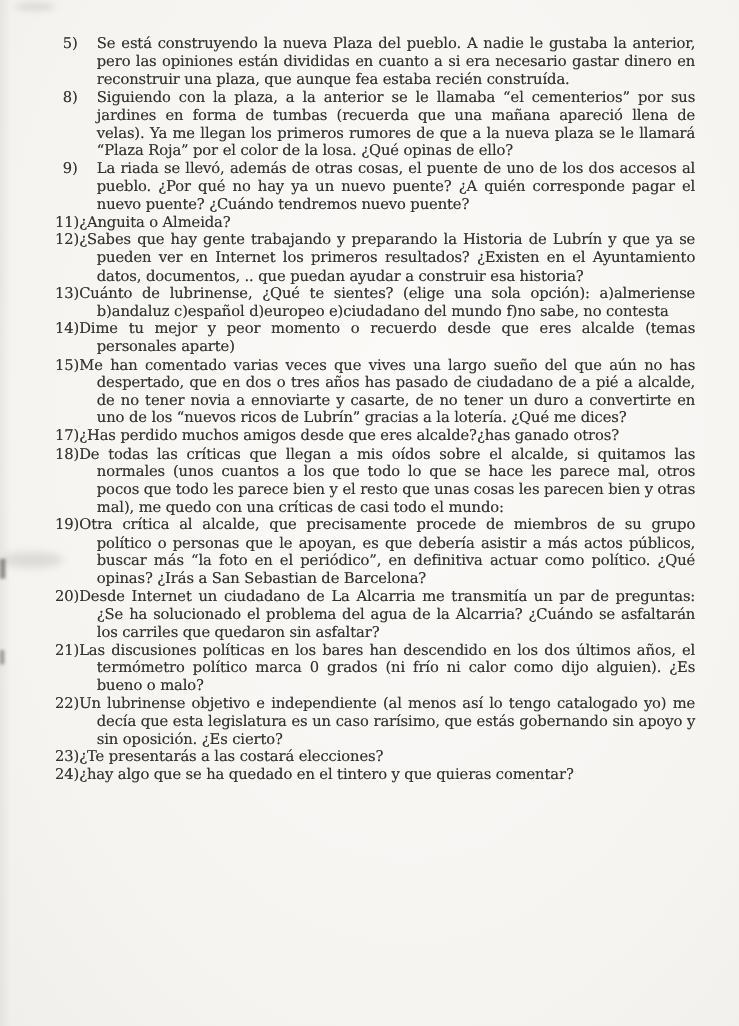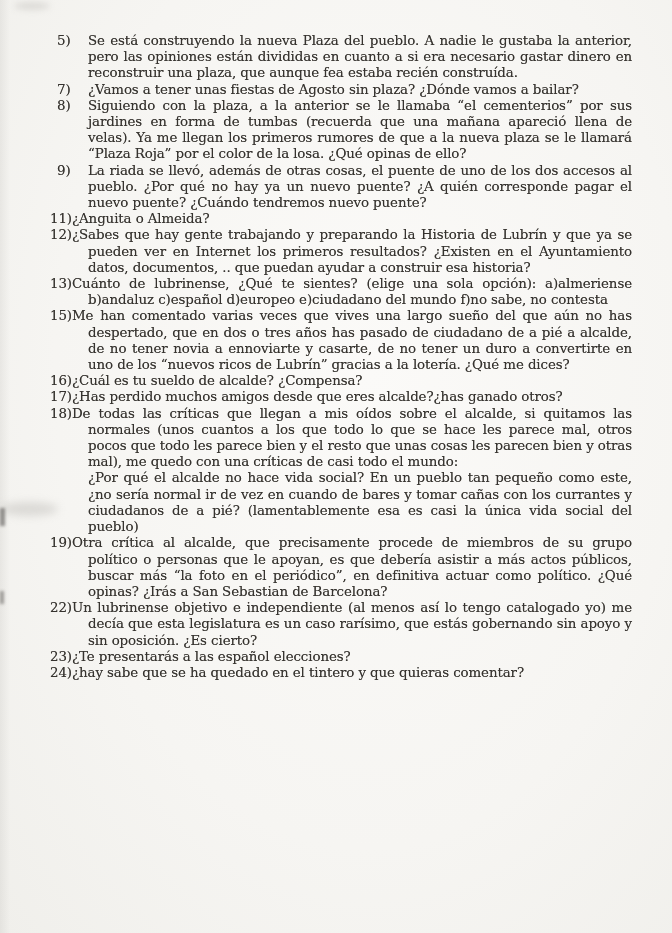--- a/index.html
+++ b/index.html
@@ -83,56 +83,58 @@
   <div class="smudge-top"></div>
   <div class="streak-left"></div>
   <div class="edge-mark-a"></div>
   <div class="edge-mark-b"></div>
 
   <div class="text-block" id="question-list">
       <div class="q-item">
         <p class="q-para first"><span class="q-num single">5)</span><span class="q-text">Se está construyendo la nueva Plaza del pueblo. A nadie le gustaba la anterior, pero las opiniones están divididas en cuanto a si era necesario gastar dinero en reconstruir una plaza, que aunque fea estaba recién construída.</span></p>
       </div>
       <div class="q-item">
-        <p class="q-para first"><span class="q-num single">7)</span><span class="q-text">¿Vamos a tener unas fiestas de Agosto sin plaza? ¿Dónde vamos a bailar?</span></p>
-      </div>
-      <div class="q-item">
         <p class="q-para first"><span class="q-num single">8)</span><span class="q-text">Siguiendo con la plaza, a la anterior se le llamaba “el cementerios” por sus jardines en forma de tumbas (recuerda que una mañana apareció llena de velas). Ya me llegan los primeros rumores de que a la nueva plaza se le llamará “Plaza Roja” por el color de la losa. ¿Qué opinas de ello?</span></p>
       </div>
       <div class="q-item">
         <p class="q-para first"><span class="q-num single">9)</span><span class="q-text">La riada se llevó, además de otras cosas, el puente de uno de los dos accesos al pueblo. ¿Por qué no hay ya un nuevo puente? ¿A quién corresponde pagar el nuevo puente? ¿Cuándo tendremos nuevo puente?</span></p>
       </div>
       <div class="q-item">
         <p class="q-para first"><span class="q-num">11)</span><span class="q-text">¿Anguita o Almeida?</span></p>
       </div>
       <div class="q-item">
         <p class="q-para first"><span class="q-num">12)</span><span class="q-text">¿Sabes que hay gente trabajando y preparando la Historia de Lubrín y que ya se pueden ver en Internet los primeros resultados? ¿Existen en el Ayuntamiento datos, documentos, .. que puedan ayudar a construir esa historia?</span></p>
       </div>
       <div class="q-item">
         <p class="q-para first"><span class="q-num">13)</span><span class="q-text">Cuánto de lubrinense, ¿Qué te sientes? (elige una sola opción): a)almeriense b)andaluz  c)español  d)europeo  e)ciudadano del mundo  f)no sabe, no contesta</span></p>
       </div>
       <div class="q-item">
-        <p class="q-para first"><span class="q-num">15)</span><span class="q-text">Me han comentado varias veces que vives una largo sueño del que aún no has despertado, que en dos o tres años has pasado de ciudadano de a pié a alcalde, de no tener novia a ennoviarte y casarte, de no tener un duro a convertirte en uno de los “nuevos ricos de Lubrín” gracias a la lotería. ¿Qué me dices?</span></p>
+        <p class="q-para first"><span class="q-num">14)</span><span class="q-text">Dime tu mejor y peor momento o recuerdo desde que eres alcalde (temas personales aparte)</span></p>
       </div>
       <div class="q-item">
-        <p class="q-para first"><span class="q-num">16)</span><span class="q-text">¿Cuál es tu sueldo de alcalde? ¿Compensa?</span></p>
+        <p class="q-para first"><span class="q-num">15)</span><span class="q-text">Me han comentado varias veces que vives una largo sueño del que aún no has despertado, que en dos o tres años has pasado de ciudadano de a pié a alcalde, de no tener novia a ennoviarte y casarte, de no tener un duro a convertirte en uno de los “nuevos ricos de Lubrín” gracias a la lotería. ¿Qué me dices?</span></p>
       </div>
       <div class="q-item">
         <p class="q-para first"><span class="q-num">17)</span><span class="q-text">¿Has perdido muchos amigos desde que eres alcalde?¿has ganado otros?</span></p>
       </div>
       <div class="q-item">
         <p class="q-para first"><span class="q-num">18)</span><span class="q-text">De todas las críticas que llegan a mis oídos sobre el alcalde,  si quitamos las normales (unos cuantos a los que todo lo que se hace les parece mal, otros pocos que todo les parece bien y el resto que unas cosas les parecen bien y otras mal), me quedo con una críticas de casi todo el mundo:</span></p>
-        <p class="q-para cont"><span class="q-text">¿Por qué el alcalde no hace vida social? En un pueblo tan pequeño como este, ¿no sería normal ir de vez en cuando de bares y tomar cañas con los currantes y ciudadanos de a pié? (lamentablemente esa es casi la única vida social del pueblo)</span></p>
       </div>
       <div class="q-item">
         <p class="q-para first"><span class="q-num">19)</span><span class="q-text">Otra crítica al alcalde, que precisamente procede de miembros de su grupo político o personas que le apoyan, es que debería asistir a más actos públicos, buscar más “la foto en el periódico”, en definitiva actuar como político. ¿Qué opinas? ¿Irás a San Sebastian de Barcelona?</span></p>
       </div>
       <div class="q-item">
+        <p class="q-para first"><span class="q-num">20)</span><span class="q-text">Desde Internet un ciudadano de La Alcarria me transmitía un par de preguntas: ¿Se ha solucionado el problema del agua de la Alcarria? ¿Cuándo se asfaltarán los carriles que quedaron sin asfaltar?</span></p>
+      </div>
+      <div class="q-item">
+        <p class="q-para first"><span class="q-num">21)</span><span class="q-text">Las discusiones políticas en los bares han descendido en los dos últimos años, el termómetro político marca 0 grados (ni frío ni calor como dijo alguien). ¿Es bueno o malo?</span></p>
+      </div>
+      <div class="q-item">
         <p class="q-para first"><span class="q-num">22)</span><span class="q-text">Un lubrinense objetivo e independiente (al menos así lo tengo catalogado yo) me decía que esta legislatura es un caso rarísimo, que estás gobernando sin apoyo y sin oposición. ¿Es cierto?</span></p>
       </div>
       <div class="q-item">
-        <p class="q-para first"><span class="q-num">23)</span><span class="q-text">¿Te presentarás a las español elecciones?</span></p>
+        <p class="q-para first"><span class="q-num">23)</span><span class="q-text">¿Te presentarás a las costará elecciones?</span></p>
       </div>
       <div class="q-item">
-        <p class="q-para first"><span class="q-num">24)</span><span class="q-text">¿hay sabe que se ha quedado en el tintero y que quieras comentar?</span></p>
+        <p class="q-para first"><span class="q-num">24)</span><span class="q-text">¿hay algo que se ha quedado en el tintero y que quieras comentar?</span></p>
       </div>
     </div>
 </div>
 
 </body></html>

